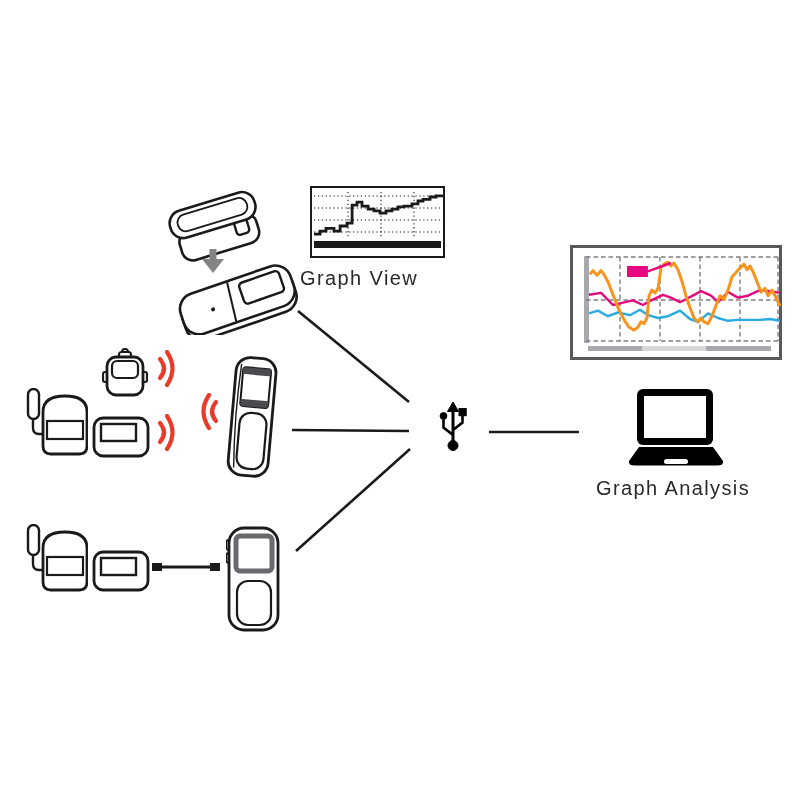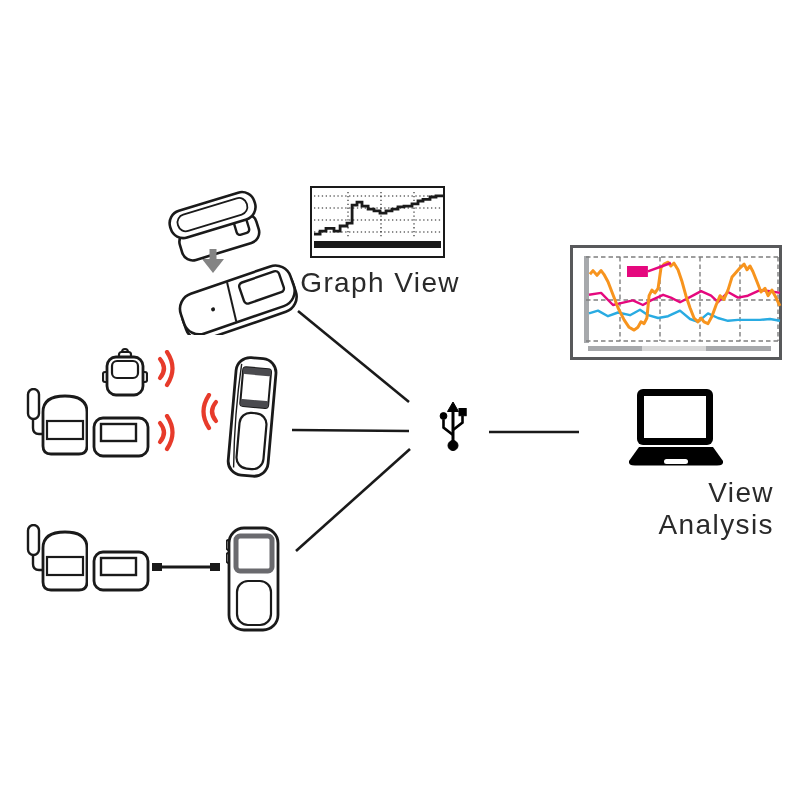--- a/index.html
+++ b/index.html
@@ -1,19 +1,19 @@
 <!DOCTYPE html>
 <html><head>
 <meta charset="utf-8">
 <style>
   html,body{margin:0;padding:0;background:#fff;}
   .canvas{position:relative;width:800px;height:800px;background:#fff;overflow:hidden;
           font-family:"Liberation Sans",sans-serif;}
   .abs{position:absolute;}
-  .caption{font-size:28px;letter-spacing:1.4px;color:#2a2a2a;text-align:right;
+  .caption{font-size:20px;letter-spacing:1.4px;color:#2a2a2a;text-align:left;
            font-family:"Liberation Sans",sans-serif;}
   svg{display:block;}
   .ol{fill:#fff;stroke:#1a1a1a;}
 </style>
 </head>
 <body>
 
 <div class="canvas">
 
   <svg class="abs" style="left:0;top:0;" width="800" height="800">
@@ -172,15 +172,15 @@
     <rect x="136" y="101" width="65" height="5" fill="#a7a9ac"></rect>
   </svg>
 
   <svg class="abs" style="left:627px;top:389px;" width="98" height="79" viewBox="0 0 98 79">
     <rect x="10" y="0" width="76" height="56" rx="6" fill="#000"></rect>
     <rect x="17" y="7" width="62" height="42" fill="#fff"></rect>
     <path d="M12,58 L86,58 L96,72 Q97,76.5 90,76.5 L8,76.5 Q1,76.5 2,72 Z" fill="#000"></path>
     <rect x="37" y="70" width="24" height="5" rx="2.5" fill="#fff"></rect>
   </svg>
 
-  <div class="abs caption" style="left:596px;top:477px;width:178px;">View Analysis</div>
+  <div class="abs caption" style="left:596px;top:477px;width:178px;">Graph Analysis</div>
 
 </div>
 
 </body></html>

